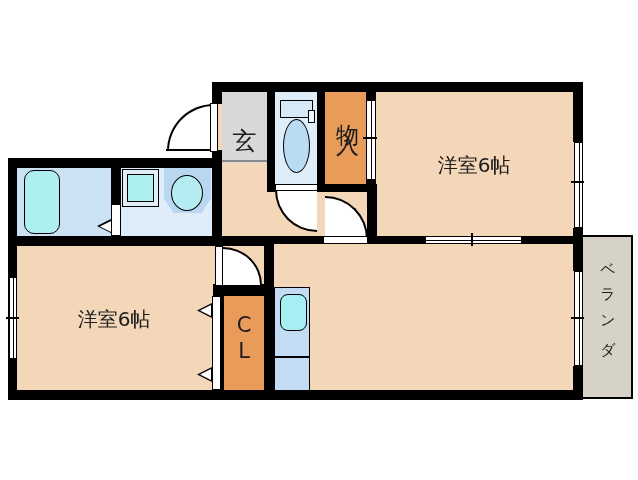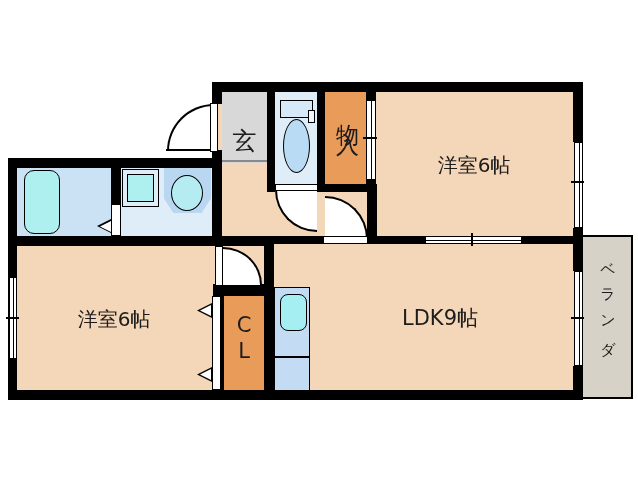--- a/index.html
+++ b/index.html
@@ -129,19 +129,18 @@
   <div class="qd qd-tr" style="left:325px;top:196px;width:43px;height:43px;"></div>
   <div class="leaf" style="left:323px;top:236px;width:45px;height:8px;"></div>
 
   <div class="qd qd-tr" style="left:223px;top:247px;width:39px;height:38px;"></div>
   <div class="leaf" style="left:215px;top:246px;width:8px;height:40px;"></div>
 
   <div class="label" style="left:222px;top:125px;width:45px;font-size:24px;">玄</div>
   <div class="label vtext" style="left:333px;top:106px;font-size:23px;letter-spacing:8px;">物入</div>
   <div class="label" style="left:404px;top:152px;width:140px;font-size:20px;">洋室6帖</div>
   <div class="label" style="left:44px;top:306px;width:140px;font-size:20px;">洋室6帖</div>
-  <div class="label" style="left:365px;top:304px;width:150px;font-size:21px;">LDK9帖</div>
   <div class="label" style="left:224px;top:312px;width:40px;font-size:21px;line-height:26px;">
     <div>C</div>
     <div>L</div>
   </div>
 
 </div>
 
 </body></html>

